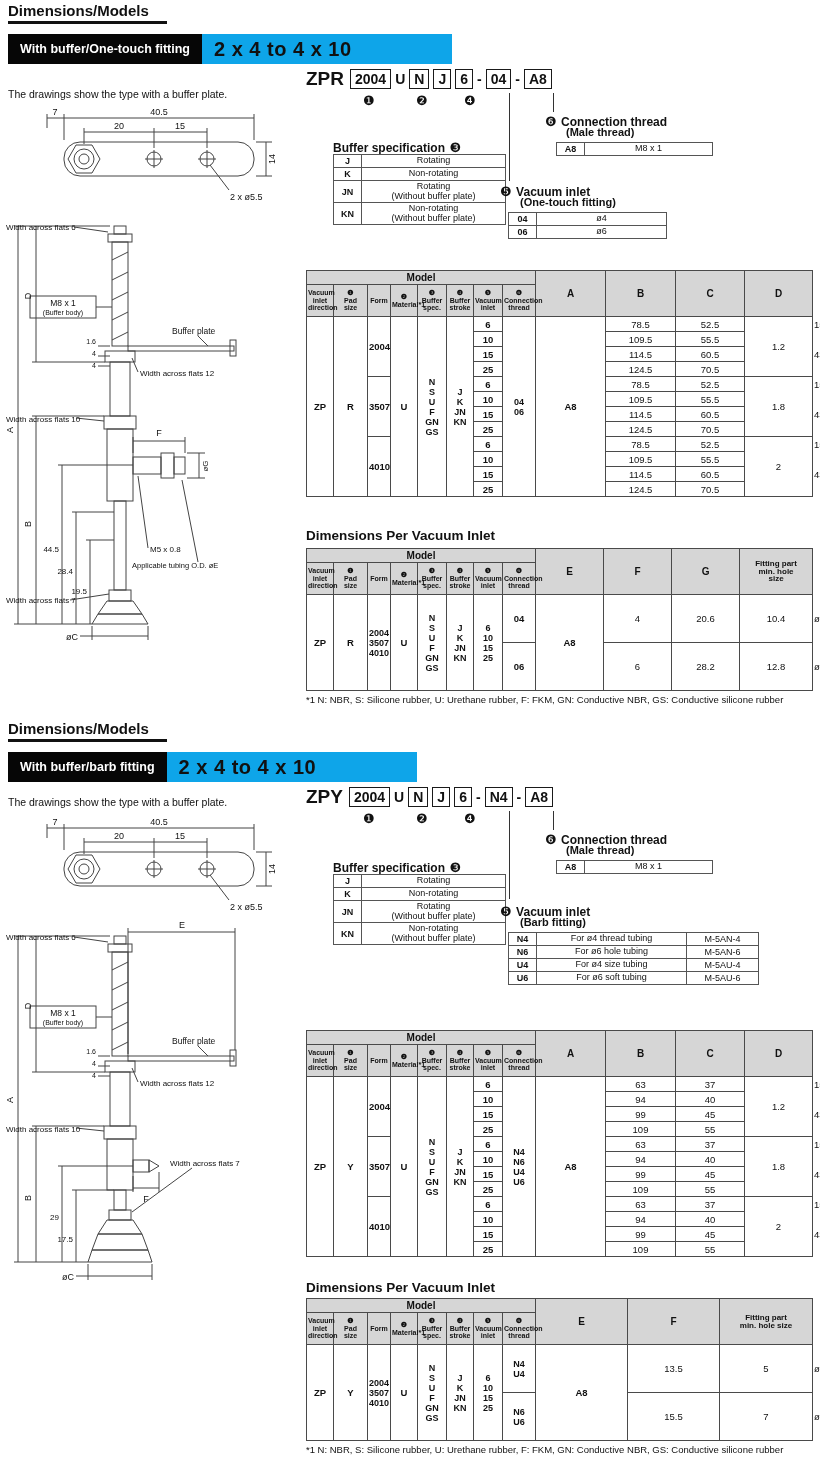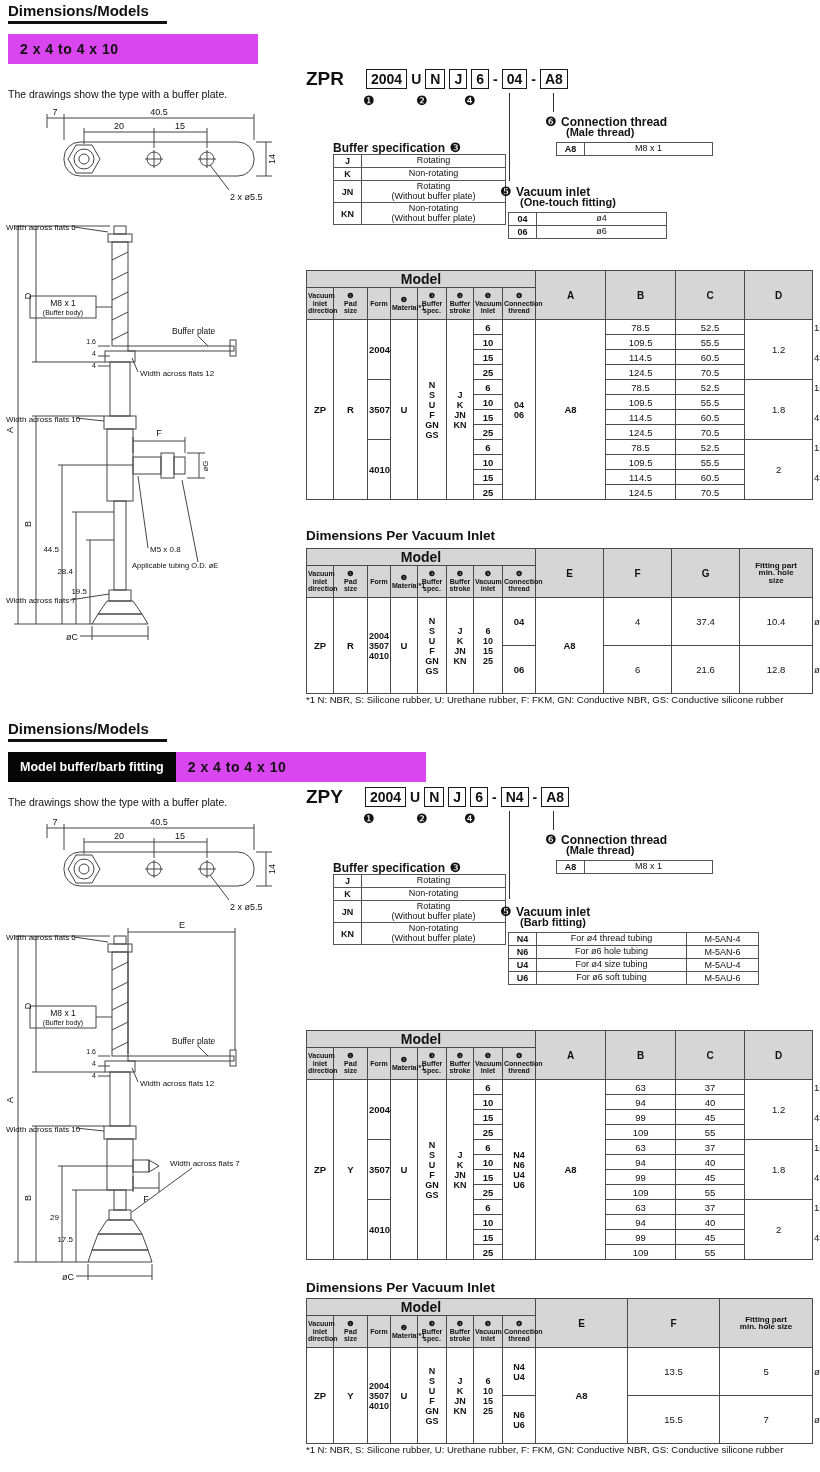--- a/index.html
+++ b/index.html
@@ -4,67 +4,68 @@
 <style>
   * { margin:0; padding:0; box-sizing:border-box; }
   html,body { background:#fff; }
   body { width:820px; height:1472px; position:relative; font-family:"Liberation Sans",sans-serif; color:#111; }
   .sec { position:absolute; left:0; width:820px; }
   .sec-heading { position:absolute; left:8px; top:2px; font-size:15px; font-weight:bold;
                  border-bottom:3px solid #111; padding:0 18px 2px 0; }
   .banner { position:absolute; left:8px; top:34px; display:flex; height:30px; }
   .banner-label { background:#060606; color:#fff; font-weight:bold; font-size:12.5px;
                   display:flex; align-items:center; padding:0 12px; white-space:nowrap; }
-  .banner-range { background:#d946ef; font-weight:bold; font-size:14px; display:flex;
+  .banner-range { background:#0ea5e9; font-weight:bold; font-size:20px; display:flex;
                   align-items:center; padding:0 18px 0 12px; min-width:250px; letter-spacing:0.5px; }
   .note { position:absolute; left:8px; font-size:10.5px; }
   .drawing { position:absolute; left:2px; width:300px; }
   svg text { font-family:"Liberation Sans",sans-serif; fill:#111; }
 
   .pn { position:absolute; left:306px; display:flex; align-items:center; gap:4px; }
-  .pn-prefix { font-size:19px; font-weight:bold; margin-right:18px; }
+  .pn-prefix { font-size:19px; font-weight:bold; margin-right:2px; }
   .pn-box { border:1.5px solid #1a1a1a; font-weight:bold; font-size:14px; padding:1px 4px; }
   .pn-plain { font-weight:bold; font-size:14px; }
   .pn-dash { font-weight:bold; font-size:14px; }
   .co { font-size:13px; line-height:1; }
   .co-abs { position:absolute; font-size:13px; line-height:1; }
   .vline { position:absolute; width:0; border-left:1px solid #333; }
 
   .box-title { font-weight:bold; font-size:12px;margin-top:12px; }
   .box-sub { font-weight:bold; font-size:11px; }
   .abs { position:absolute; }
 
   table.mini { border-collapse:collapse; background:#fff; }
   .mini td { border:1px solid #555; font-size:9px; text-align:center; padding:1px 3px; vertical-align:middle; }
   .mini td.code { font-weight:bold; width:28px; }
   .mini td.desc { width:144px; white-space:pre-line; line-height:9.5px; }
   .mini td.part { width:72px; }
 
   table.spec { border-collapse:collapse; table-layout:fixed; position:absolute; background:#fff; }
   .spec th, .spec td { border:1px solid #4a4a4a; text-align:center; vertical-align:middle; padding:0 1px; }
   .spec th { background:#d6d6d6; font-weight:bold; white-space:pre-line; }
-  .spec th.sup { font-size:14px; height:14px; }
+  .spec th.sup { font-size:10px; height:14px; }
   .spec th.hh { font-size:7px; line-height:7.5px; height:32px; font-weight:bold; }
   .spec th.abcd { font-size:10px; }
   .spec td { font-size:9.5px; height:15px; }
   .spec td.pre { white-space:pre-line; line-height:10px; font-size:9px; }
   .spec td.bd { font-weight:bold; }
   .per-tbl td { height:48px; }
   .per-title { position:absolute; left:306px; font-size:13.5px; font-weight:bold; }
   .footnote { position:absolute; left:306px; width:506px; font-size:9.5px; line-height:11.5px;
               text-indent:-13px; padding-left:13px; }
 </style>
 </head>
 <body>
 
 <div class="sec" style="top:0; height:718px;">
 
   <div class="sec-heading">Dimensions/Models</div>
 
   <div class="banner">
+    <span class="banner-label">With buffer/One-touch fitting</span>
     <span class="banner-range">2 x 4 to 4 x 10</span>
   </div>
 
   <div class="note" style="top:88px;">The drawings show the type with a buffer plate.</div>
 
   <div class="pn" style="top:68px;">
     <span class="pn-prefix">ZPR</span>
     <span class="pn-box">2004</span>
     <span class="pn-plain">U</span>
     <span class="pn-box">N</span>
@@ -461,43 +462,43 @@
 K
 JN
 KN</td>
         <td rowspan="2" class="pre bd">6
 10
 15
 25</td>
         <td class="bd">04</td>
         <td rowspan="2" class="bd">A8</td>
         <td>4</td>
-        <td>37.4</td>
+        <td>20.6</td>
         <td>10.4</td>
         <td>ø3</td>
       </tr>
       <tr>
         <td class="bd">06</td>
         <td>6</td>
-        <td>21.6</td>
+        <td>28.2</td>
         <td>12.8</td>
         <td>ø4</td>
       </tr>
     </tbody>
   </table>
 
   <div class="footnote" style="top:694px;">*1  N: NBR, S: Silicone rubber, U: Urethane rubber, F: FKM, GN: Conductive NBR, GS: Conductive silicone rubber</div>
 </div>
 
 <div class="sec" style="top:718px; height:754px;">
 
   <div class="sec-heading">Dimensions/Models</div>
 
   <div class="banner">
-    <span class="banner-label">Model buffer/barb fitting</span>
+    <span class="banner-label">With buffer/barb fitting</span>
     <span class="banner-range">2 x 4 to 4 x 10</span>
   </div>
 
   <div class="note" style="top:78px;">The drawings show the type with a buffer plate.</div>
 
   <div class="pn" style="top:68px;">
     <span class="pn-prefix">ZPY</span>
     <span class="pn-box">2004</span>
     <span class="pn-plain">U</span>
     <span class="pn-box">N</span>

